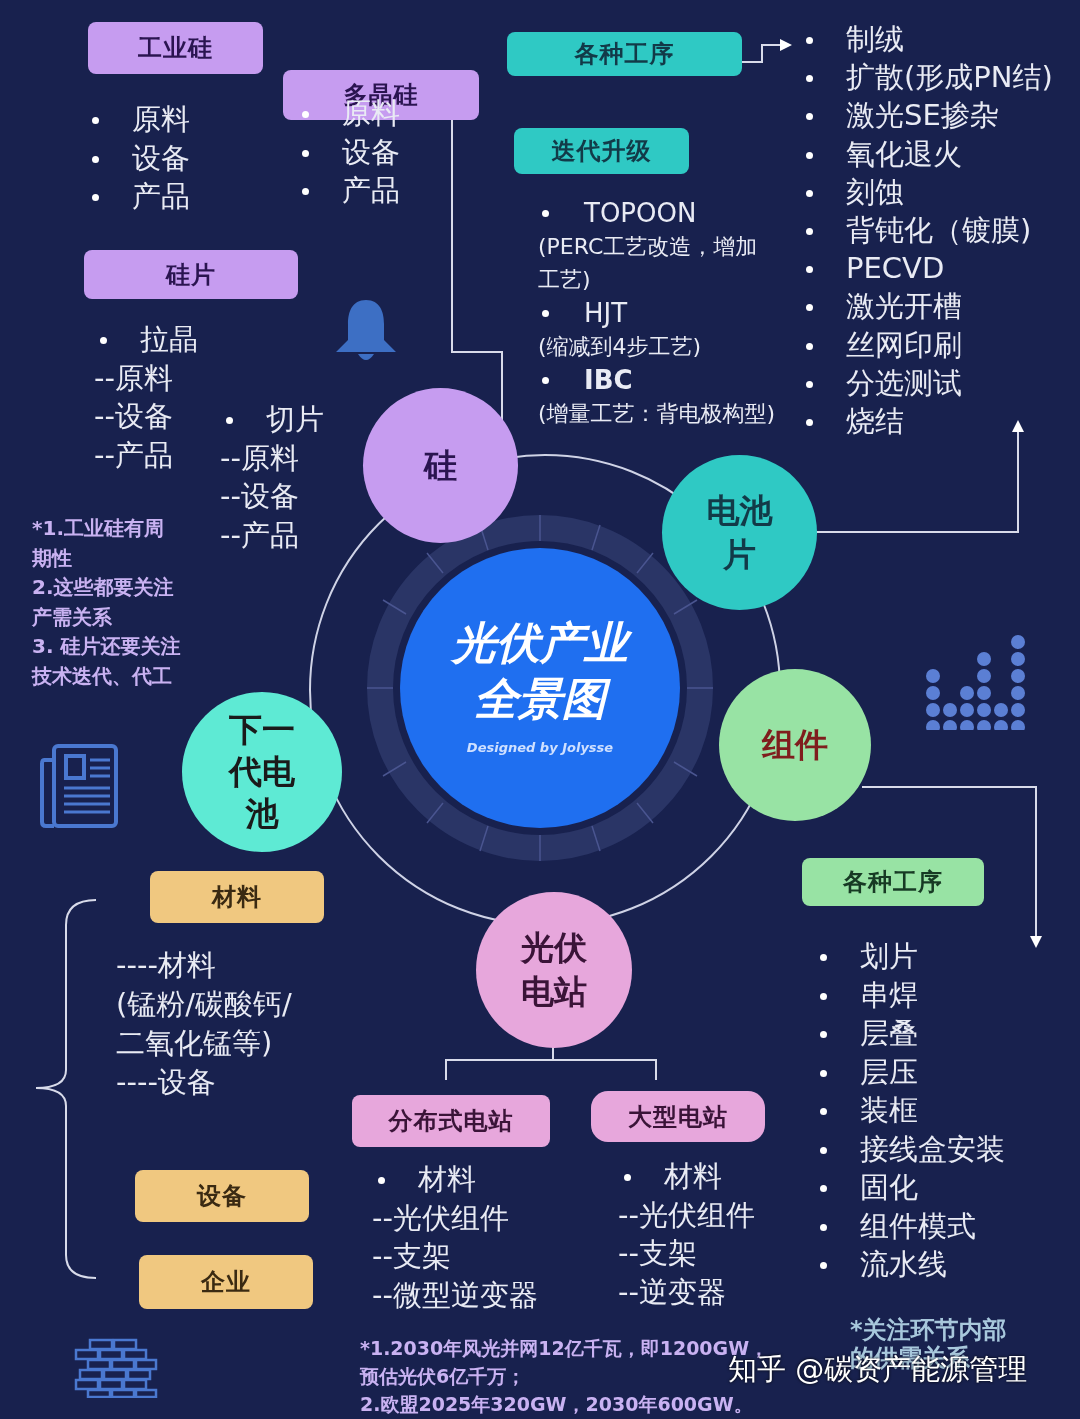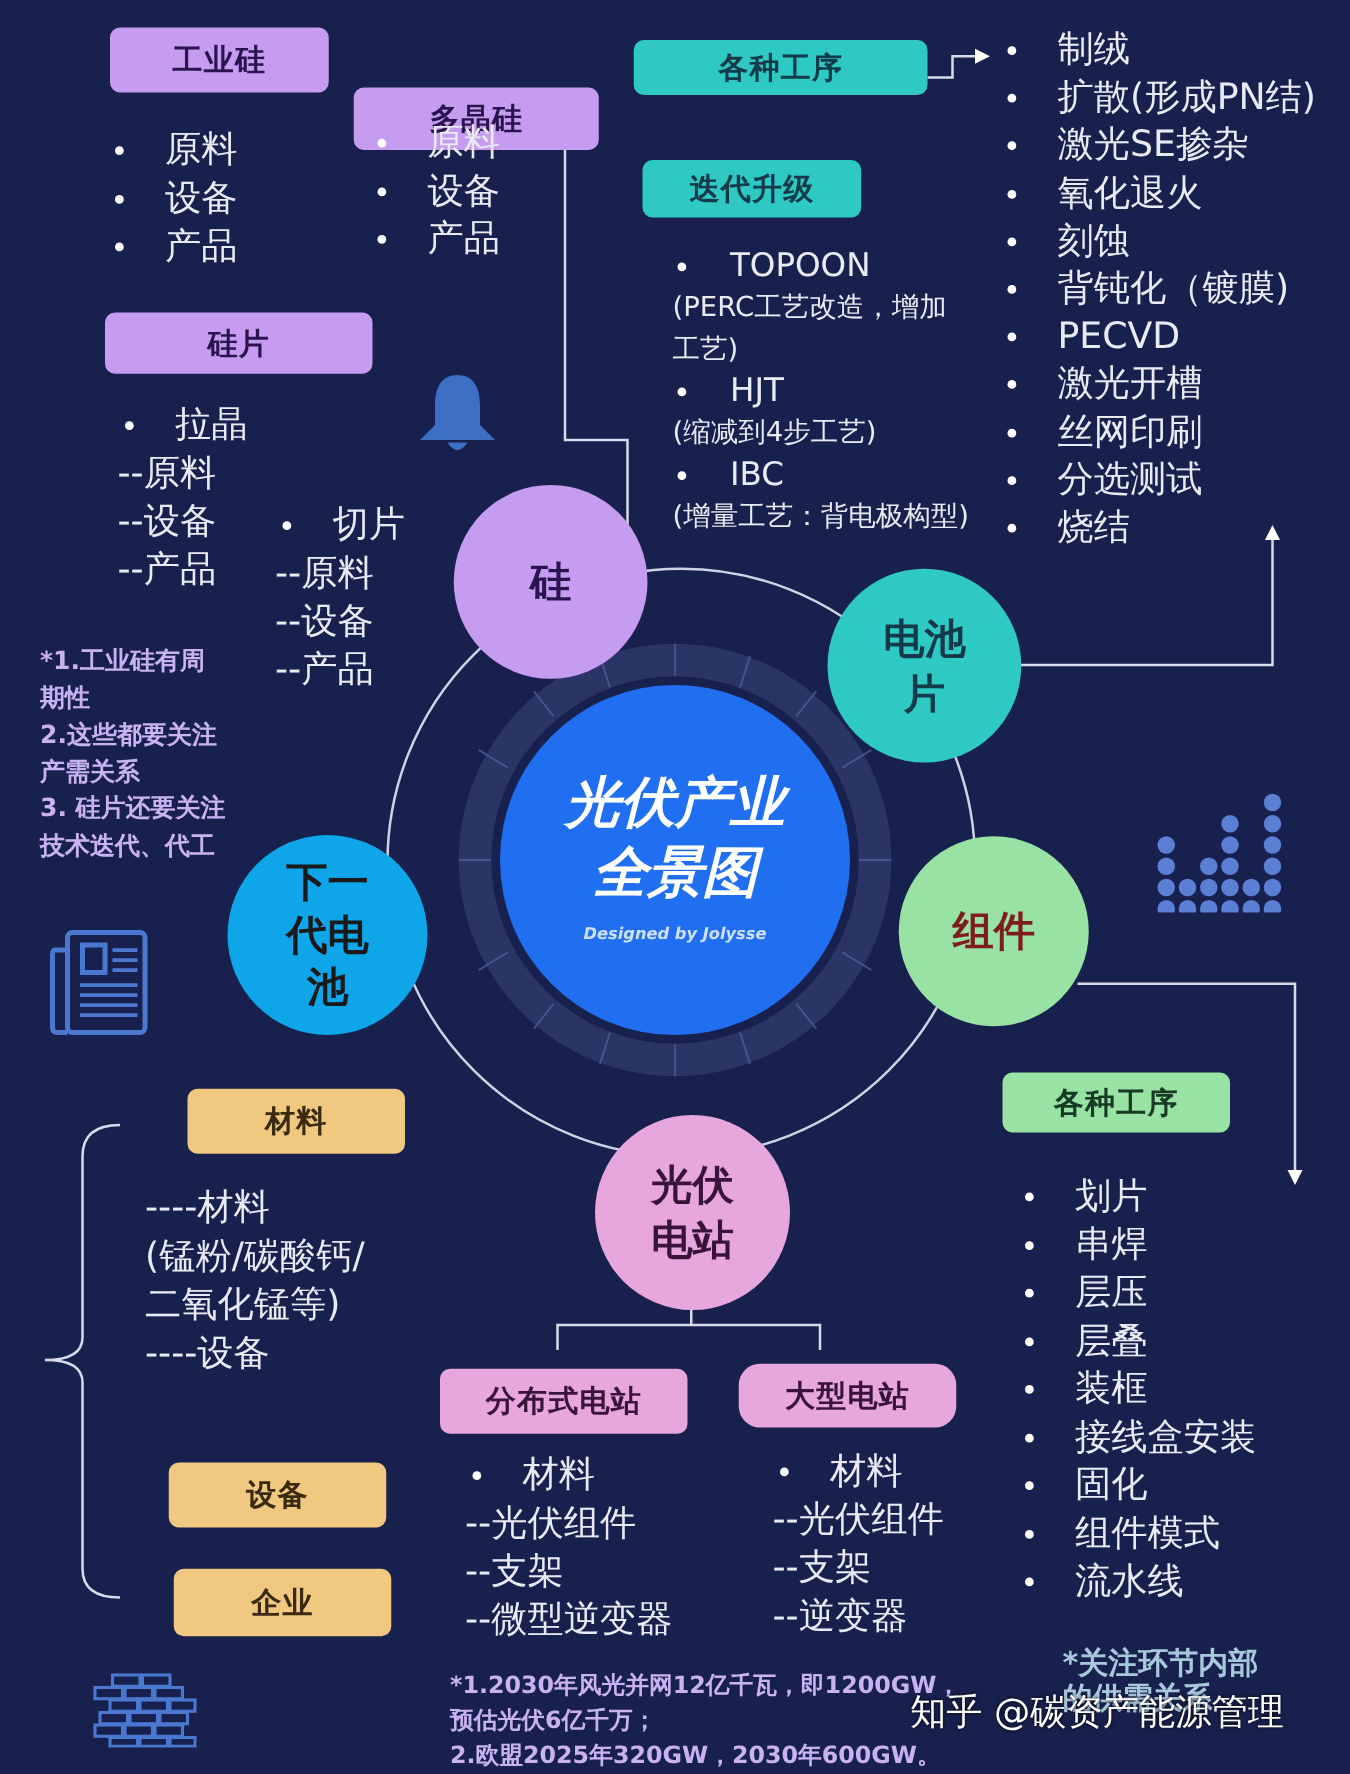--- a/index.html
+++ b/index.html
@@ -140,21 +140,21 @@
     <span style="position:absolute;left:4px;top:14px;width:7px;height:7px;border-radius:50%;background:#fff;"></span>
     <span>TOPOON</span>
   </div>
   <div class="small">(PERC工艺改造，增加</div>
   <div class="small">工艺)</div>
   <div style="position:relative;padding-left:46px;font-size:26px;line-height:34px;">
     <span style="position:absolute;left:4px;top:14px;width:7px;height:7px;border-radius:50%;background:#fff;"></span>
     <span>HJT</span>
   </div>
   <div class="small">(缩减到4步工艺)</div>
-  <div style="position:relative;padding-left:46px;font-size:26px;line-height:34px;">
+  <div style="position:relative;padding-left:46px;font-size:26px;line-height:34px;font-weight:bold;">
     <span style="position:absolute;left:4px;top:14px;width:7px;height:7px;border-radius:50%;background:#fff;"></span>
     <span>IBC</span>
   </div>
   <div class="small">(增量工艺：背电极构型)</div>
 </div>
 
 <ul class="list" style="left:800px;top:20px;line-height:38.2px;">
   <li class="b">制绒</li>
   <li class="b">扩散(形成PN结)</li>
   <li class="b">激光SE掺杂</li>
@@ -171,21 +171,21 @@
 <div class="circle" style="left:400px;top:548px;width:280px;height:280px;background:#1f6ff0;flex-direction:column;">
   <div style="font-size:44px;line-height:56px;font-style:italic;color:#ffffff;">光伏产业</div>
   <div style="font-size:44px;line-height:56px;font-style:italic;color:#ffffff;">全景图</div>
   <div style="font-size:13px;line-height:26px;font-style:italic;color:#cfe0ff;margin-top:8px;">Designed by Jolysse</div>
 </div>
 
 <div class="circle" style="left:363px;top:388px;width:155px;height:155px;background:#c69cf0;color:#2a1450;padding:0 40px;">硅</div>
 <div class="circle" style="left:662px;top:455px;width:155px;height:155px;background:#2fc9c4;color:#123a48;padding:0 42px;">电池片</div>
 <div class="circle" style="left:719px;top:669px;width:152px;height:152px;background:#98e3a4;color:#7f1d1d;">组件</div>
 <div class="circle" style="left:476px;top:892px;width:156px;height:156px;background:#e7a7dc;color:#3a1438;padding:0 44px;">光伏电站</div>
-<div class="circle" style="left:182px;top:668px;width:160px;height:160px;background:#0ea5e9;color:#1a1a1a;padding:0 46px;line-height:42px;">下一代电池</div>
+<div class="circle" style="left:182px;top:692px;width:160px;height:160px;background:#5eead4;color:#1a1a1a;padding:0 46px;line-height:42px;">下一代电池</div>
 
 <svg class="abs" style="left:920px;top:630px;" width="110" height="100">
   <g fill="#5b7fd4">
     <circle cx="13" cy="97" r="7"></circle>
       <circle cx="13" cy="80" r="7"></circle>
       <circle cx="13" cy="63" r="7"></circle>
       <circle cx="13" cy="46" r="7"></circle>
     <circle cx="30" cy="97" r="7"></circle>
       <circle cx="30" cy="80" r="7"></circle>
     <circle cx="47" cy="97" r="7"></circle>
@@ -221,22 +221,22 @@
       <line x1="26" y1="54" x2="72" y2="54"></line>
       <line x1="26" y1="62" x2="72" y2="62"></line>
       <line x1="26" y1="70" x2="72" y2="70"></line>
   </g>
 </svg>
 
 <div class="tag green" style="left:802px;top:858px;width:182px;height:48px;">各种工序</div>
 <ul class="list" style="left:814px;top:937px;">
   <li class="b">划片</li>
   <li class="b">串焊</li>
+  <li class="b">层叠</li>
   <li class="b">层压</li>
-  <li class="b">层叠</li>
   <li class="b">装框</li>
   <li class="b">接线盒安装</li>
   <li class="b">固化</li>
   <li class="b">组件模式</li>
   <li class="b">流水线</li>
 </ul>
 <div class="note" style="left:850px;top:1316px;color:#a8c8dc;font-size:24px;line-height:28px;">
   <div>*关注环节内部</div>
   <div>的供需关系</div>
 </div>

